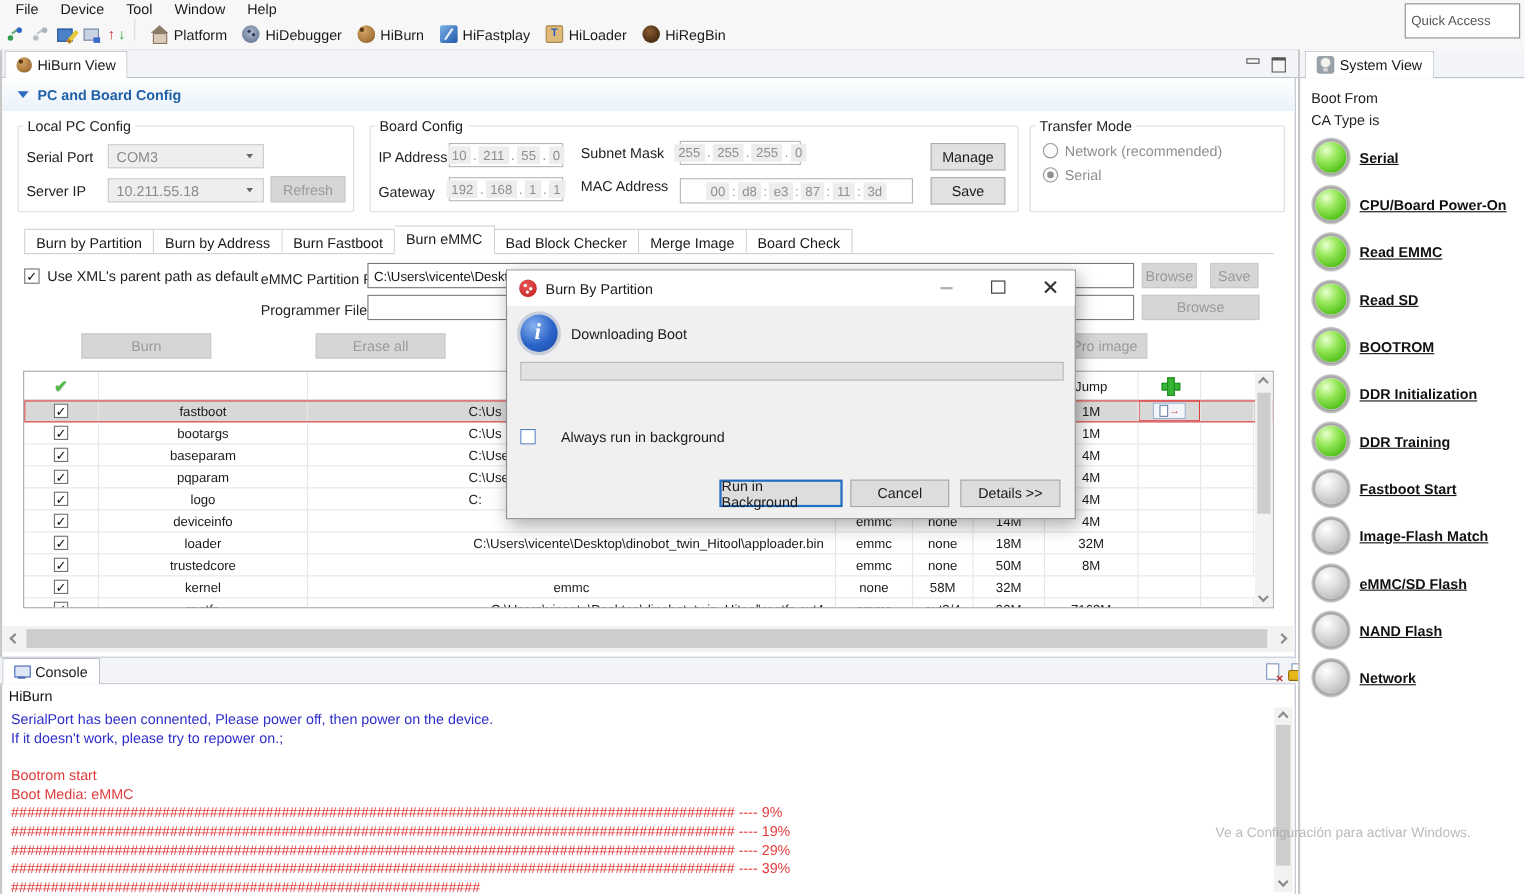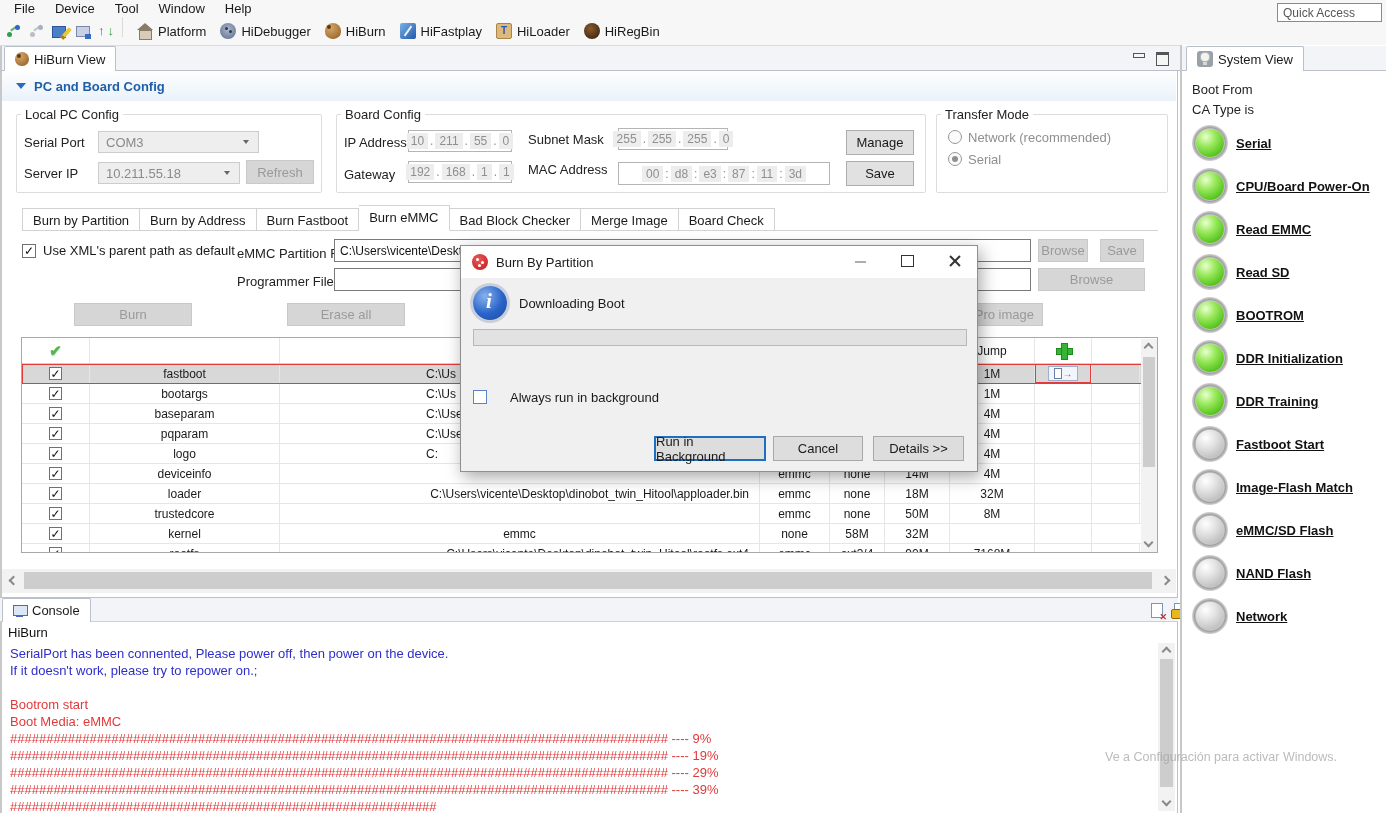--- a/index.html
+++ b/index.html
@@ -5,21 +5,21 @@
 *{box-sizing:border-box;margin:0;padding:0}
 html,body{width:1386px;height:813px;overflow:hidden}
 body{font-family:"Liberation Sans",sans-serif;font-size:13px;color:#1a1a1a;background:#fff;position:relative}
 .abs{position:absolute}
 
 #menubar{left:0;top:0;width:1386px;height:17px;background:#f7f7f7;display:flex;align-items:center;padding-left:4px}
 .menu-item{padding:0 10px;font-size:13px}
 #toolbar{left:0;top:17px;width:1386px;height:29px;background:#f7f7f7;border-bottom:1px solid #dcdcdc;display:flex;padding-left:4px;gap:2px}
 .tbsep{width:1px;height:20px;background:#dadada;margin:0 5px}
 .launcher{display:flex;align-items:center;gap:5px;padding:2px 7px;font-size:13px}
-#quickaccess{position:absolute;left:1277px;top:3px;width:105px;height:19px;border:1px solid #8a8a8a;font-size:12px;padding:0 5px;font-family:"Liberation Sans",sans-serif;color:#444;background:#fff}
+#quickaccess{position:absolute;left:1277px;top:3px;width:105px;height:32px;border:1px solid #8a8a8a;font-size:12px;padding:0 5px;font-family:"Liberation Sans",sans-serif;color:#444;background:#fff}
 #quickaccess::placeholder{color:#555}
 
 .mi{position:relative;width:17px;height:17px;display:inline-block;flex:none}
 .i-conn::before{content:"";position:absolute;left:1px;top:9px;width:5px;height:5px;border-radius:50%;background:#2f9e4f}
 .i-conn::after{content:"";position:absolute;right:3px;top:2px;width:5px;height:5px;border-radius:50%;background:#2f66c9}
 .i-conn i{position:absolute;left:4px;top:4px;width:9px;height:2px;background:#6aa97a;transform:rotate(-35deg)}
 .i-disc::before{content:"";position:absolute;left:1px;top:9px;width:5px;height:5px;border-radius:50%;background:#b9bec6}
 .i-disc::after{content:"";position:absolute;right:3px;top:2px;width:5px;height:5px;border-radius:50%;background:#aab2be}
 .i-disc i{position:absolute;left:4px;top:4px;width:9px;height:2px;background:#c2c7cd;transform:rotate(-35deg)}
 .i-brd::before{content:"";position:absolute;left:0;top:3px;width:12px;height:10px;background:#4a80c8;border:1px solid #28589a}
@@ -218,21 +218,21 @@
 <div id="main" class="abs"></div>
 <div id="cfg-header" class="abs">
   <span class="tri"></span>
   <span>PC and Board Config</span>
 </div>
 
 <fieldset style="left:16px;top:107px;width:306px;height:86px">
   <legend>Local PC Config</legend>
 </fieldset>
 <span class="flabel abs" style="left:24px;top:135px">Serial Port</span>
-<div class="combo" style="left:98px;top:131px;width:161px;height:22px">
+<div class="combo" style="left:98px;top:131px;width:142px;height:22px">
   <span>COM3</span>
   <span class="caret"></span>
 </div>
 <span class="flabel abs" style="left:24px;top:166px">Server IP</span>
 <div class="combo" style="left:98px;top:162px;width:142px;height:22px">
   <span>10.211.55.18</span>
   <span class="caret"></span>
 </div>
 <div class="btn-dis" style="left:246px;top:160px;width:68px;height:24px">Refresh</div>
 

